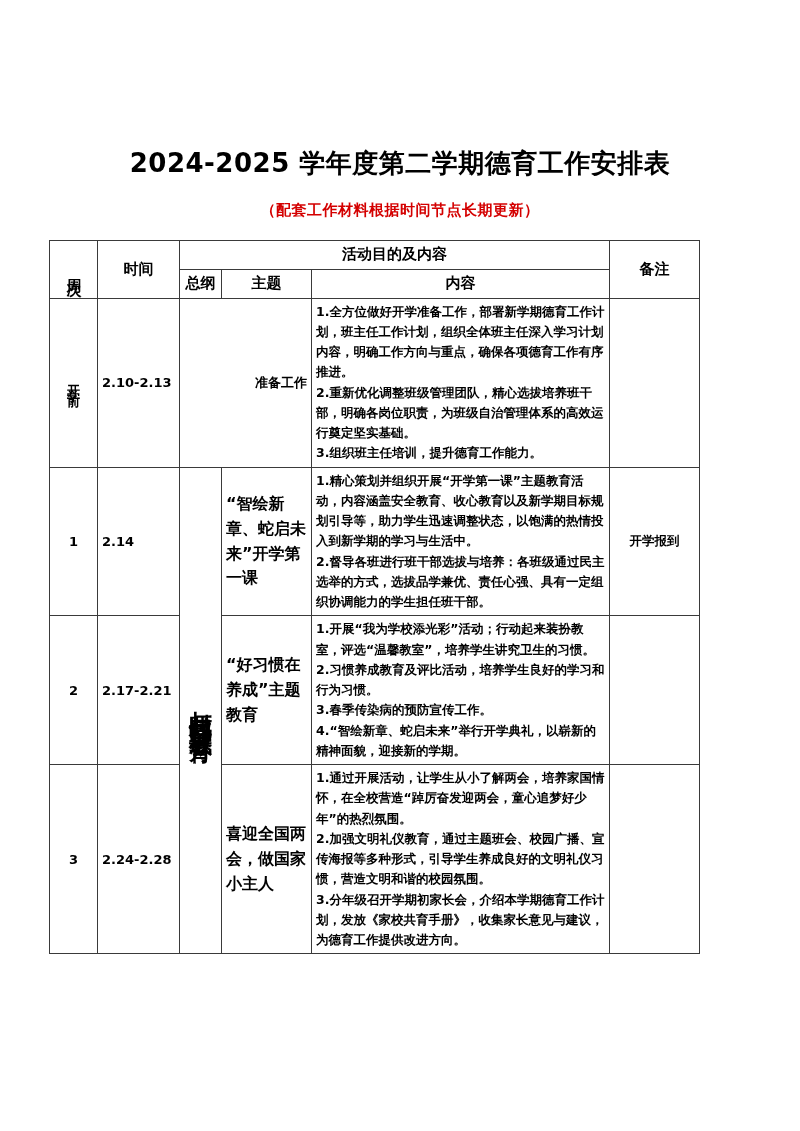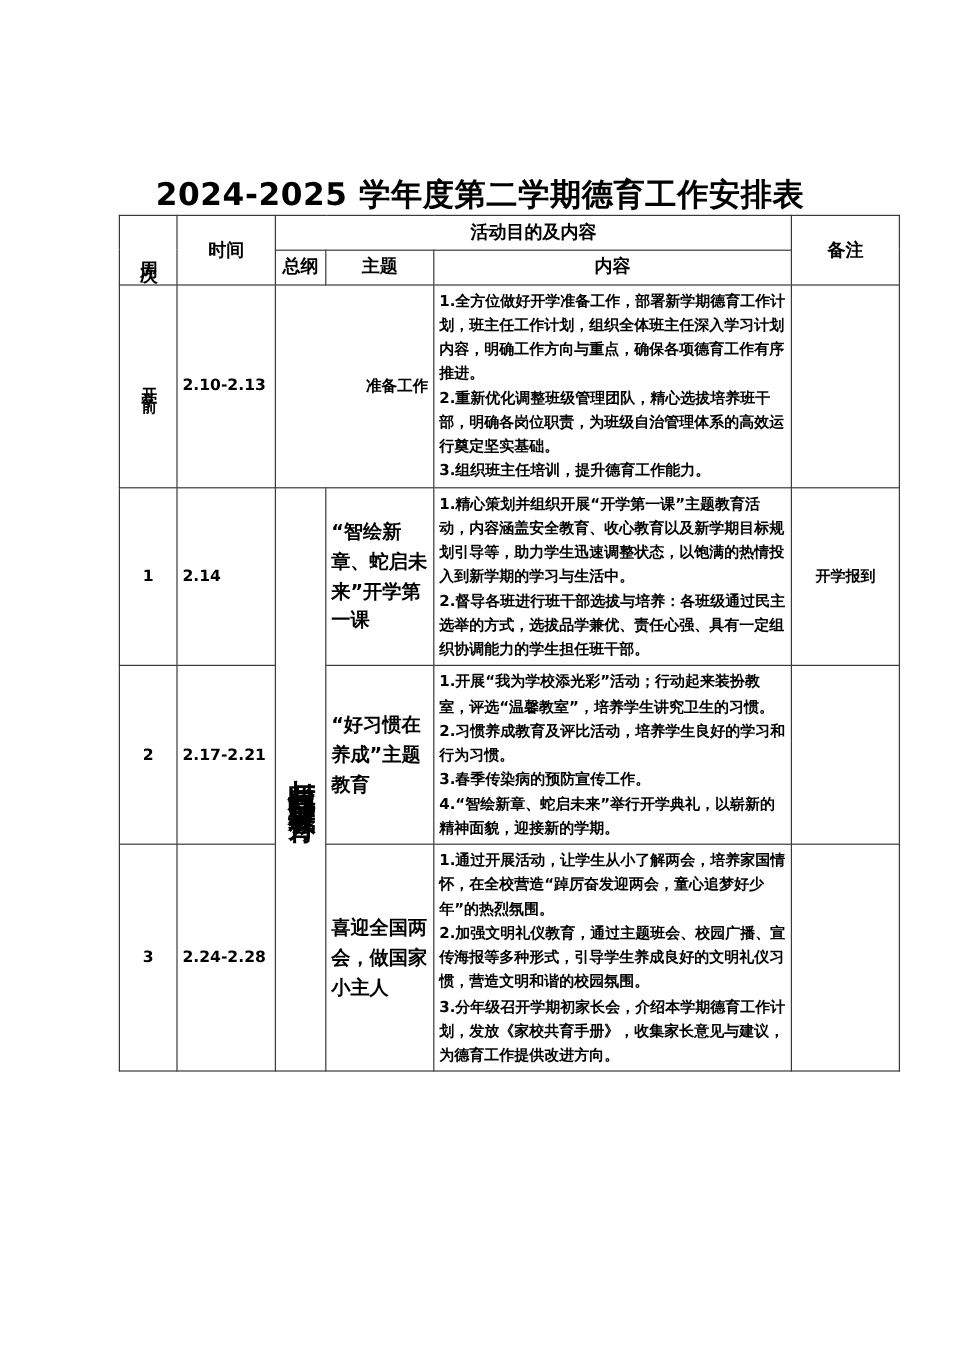--- a/index.html
+++ b/index.html
@@ -12,21 +12,21 @@
     height: 1131px;
     font-family: "DejaVu Sans", "Liberation Sans", sans-serif;
     color: #000000;
     position: relative;
     overflow: hidden;
   }
   .page {
     width: 800px;
     height: 851px;
     box-sizing: border-box;
-    padding: 0 99px;
+    padding: 0 49px;
     position: relative;
   }
   .doc-title {
     text-align: center;
     font-size: 26px;
     font-weight: bold;
     letter-spacing: 0.5px;
     margin: 0;
     padding-top: 148px;
     line-height: 1.2;
@@ -144,20 +144,21 @@
     font-weight: bold;
     letter-spacing: 2px;
   }
 </style>
 </head>
 <body>
 
 <div class="page">
 
   <h1 class="doc-title">2024-2025 学年度第二学期德育工作安排表</h1>
+  <div class="doc-subtitle">（配套工作材料根据时间节点长期更新）</div>
 
   <table class="schedule">
     <colgroup>
       <col class="col-week">
       <col class="col-time">
       <col class="col-outline">
       <col class="col-theme">
       <col class="col-content">
       <col class="col-remark">
     </colgroup>

